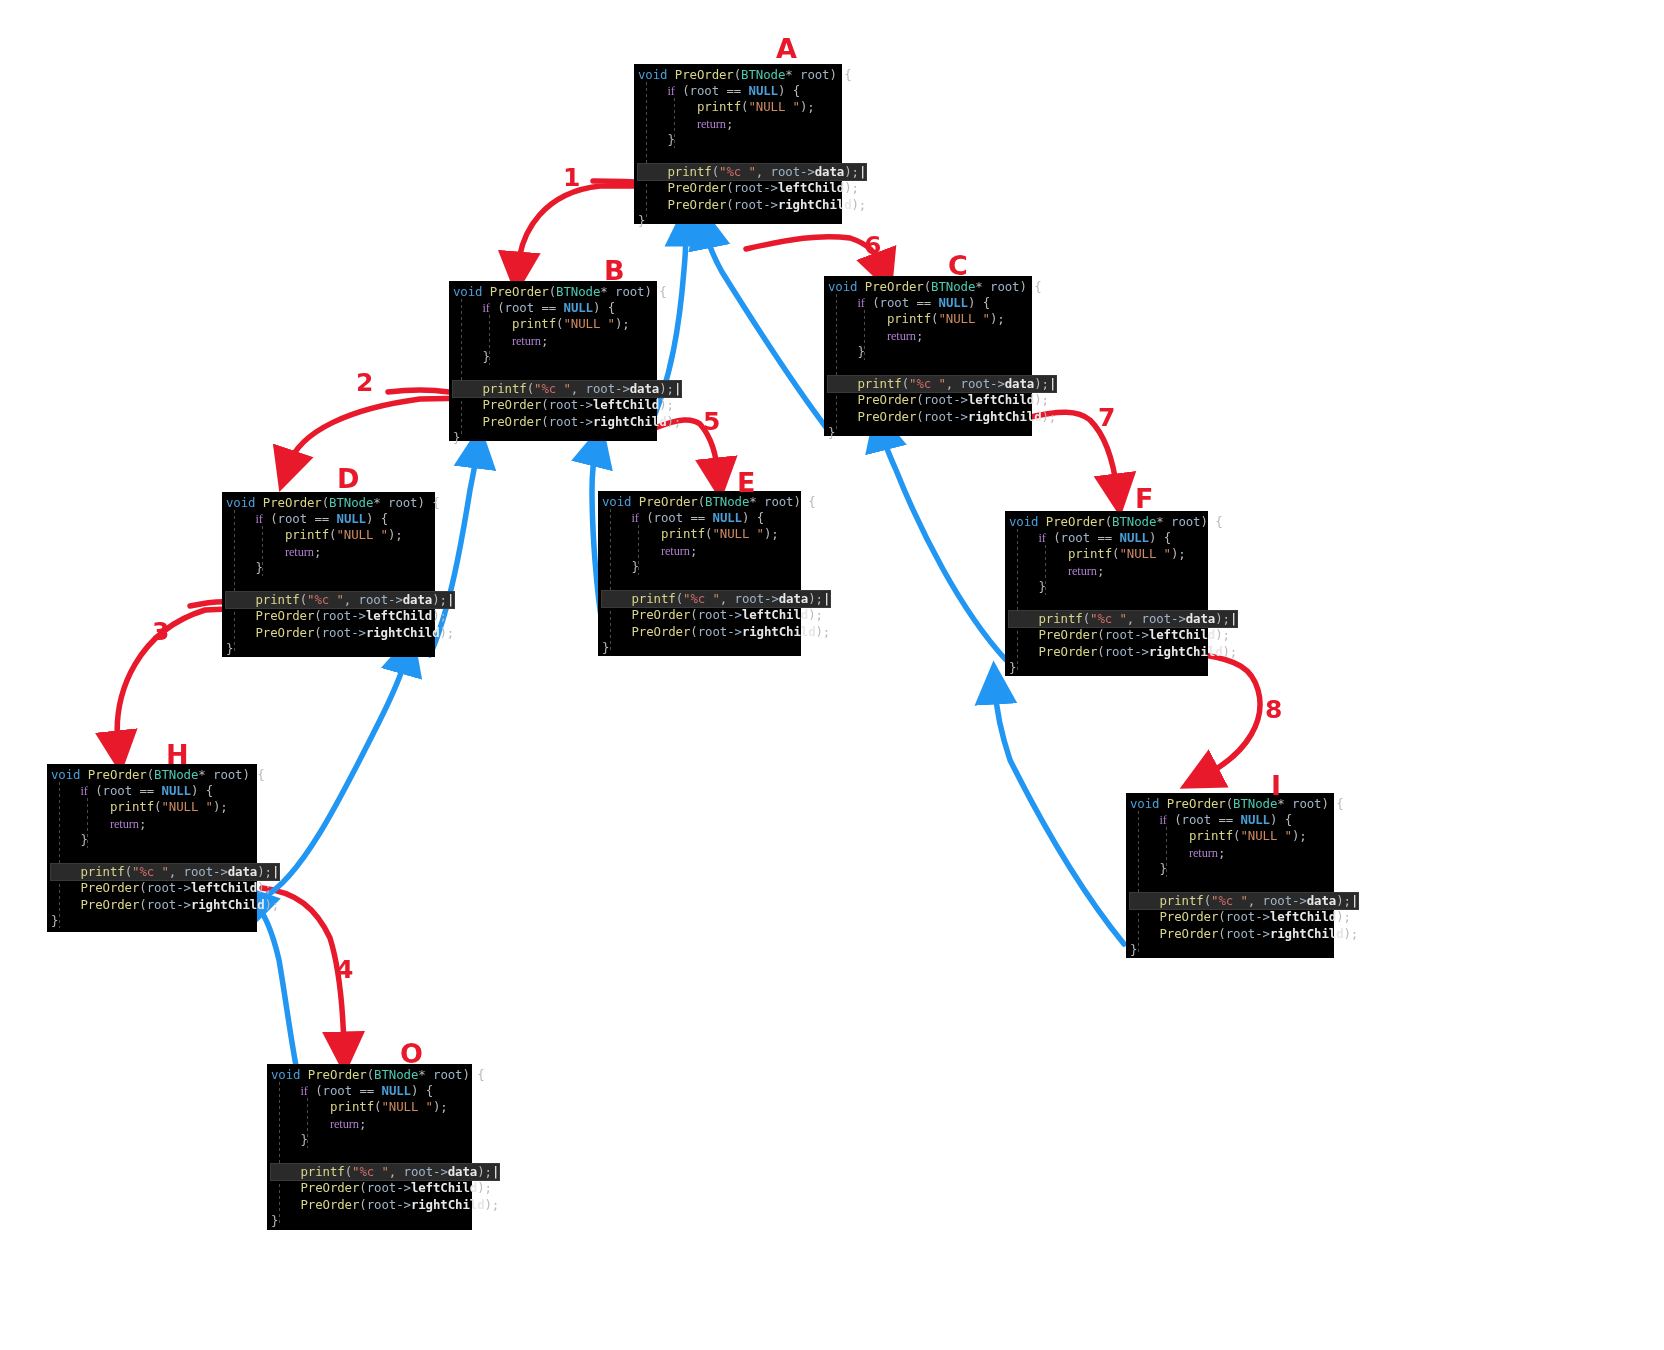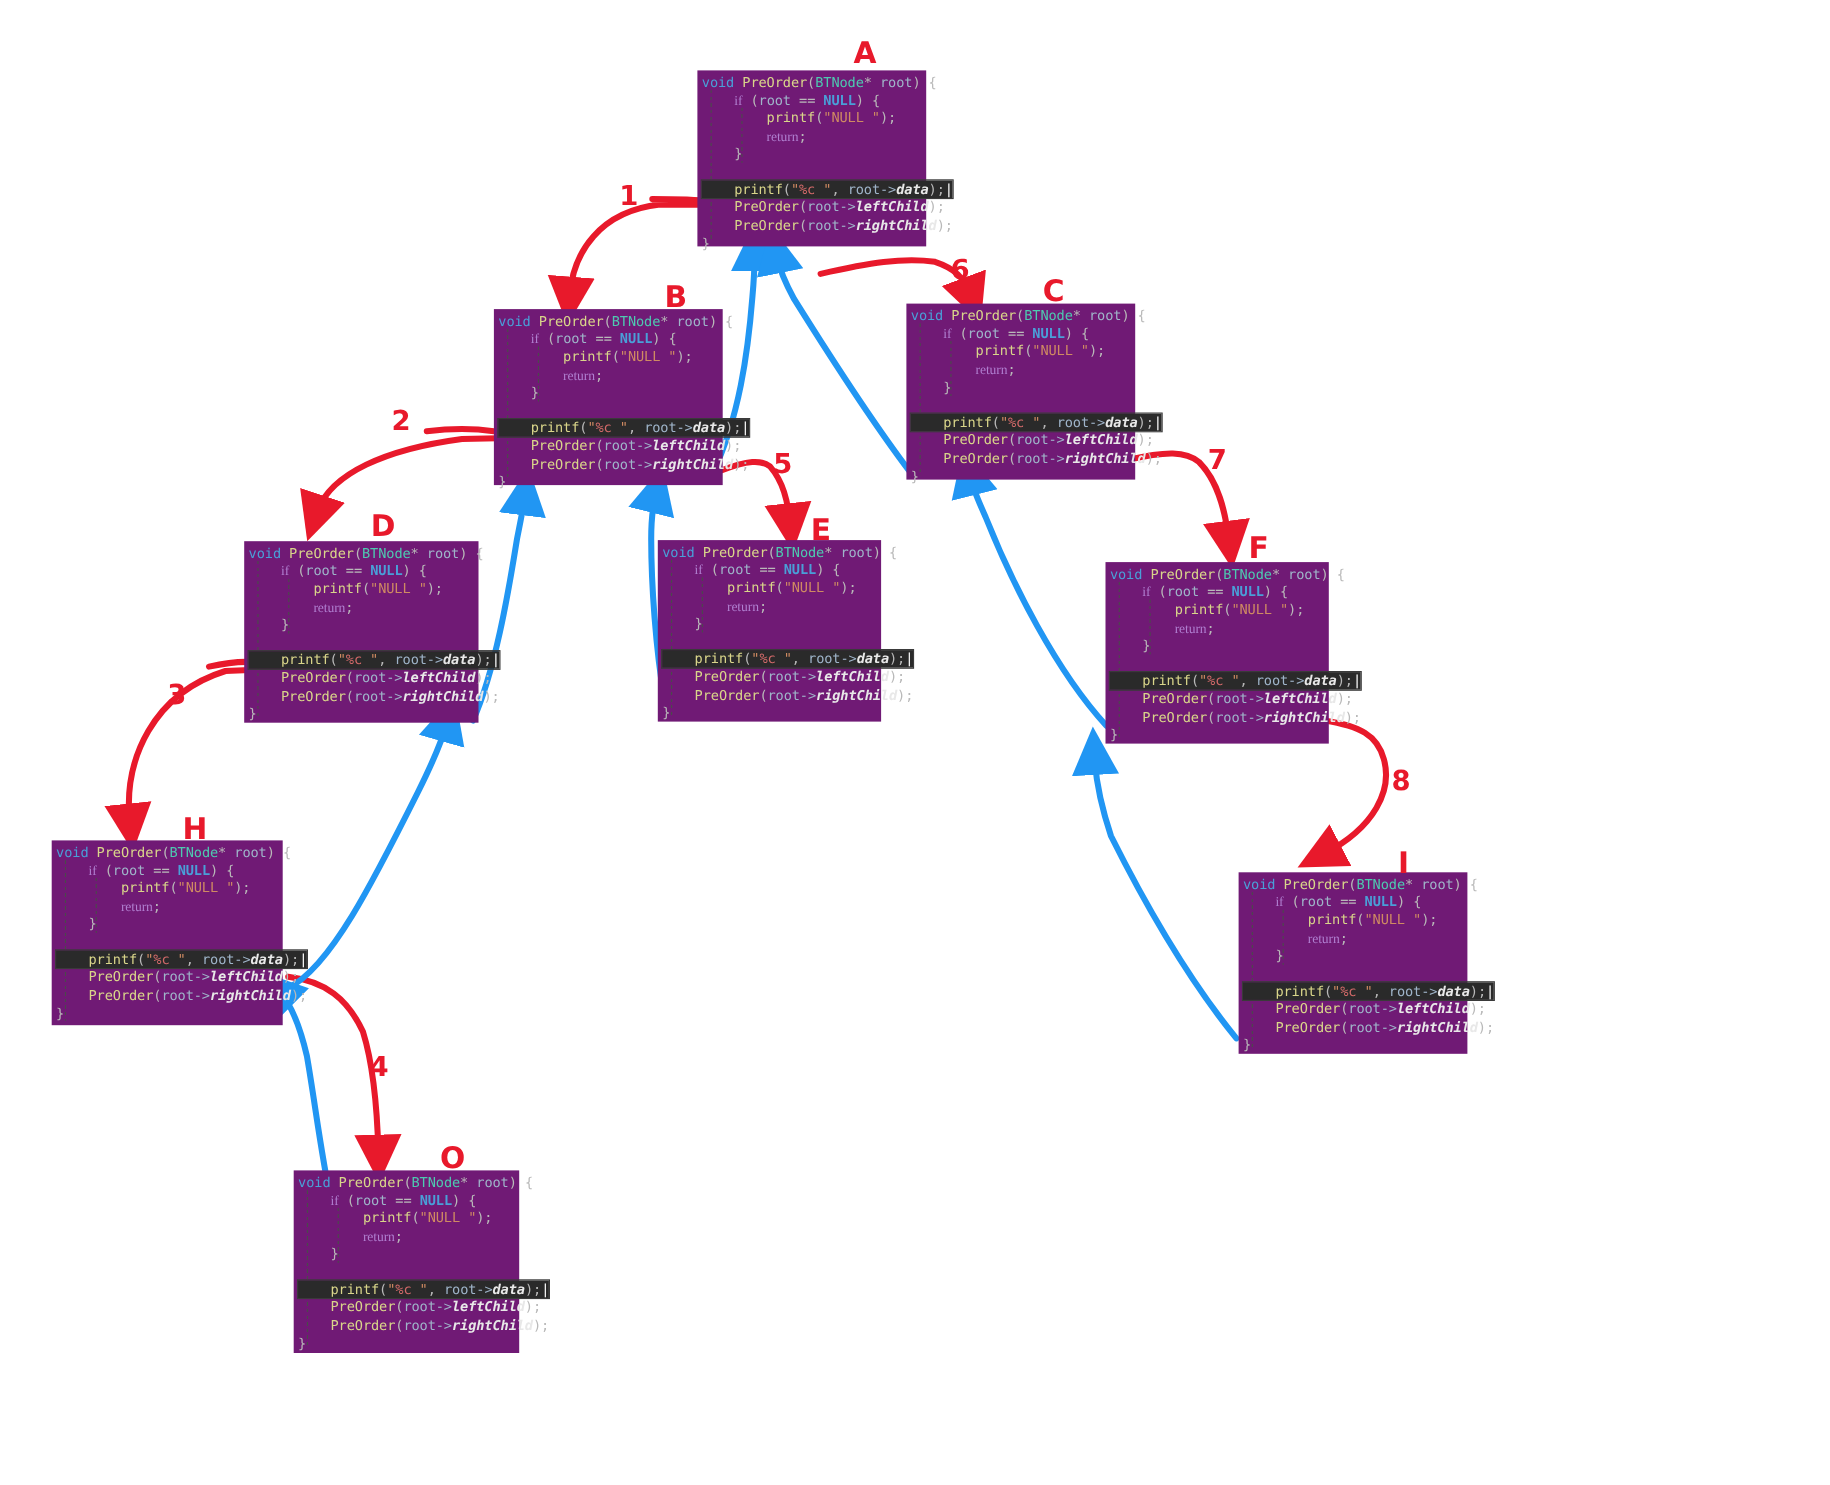--- a/index.html
+++ b/index.html
@@ -1,38 +1,38 @@
 <!DOCTYPE html>
 <html><head>
 <meta charset="utf-8">
 <style>
   html,body{margin:0;padding:0;background:#ffffff;}
   body{width:1664px;height:1350px;position:relative;overflow:hidden;
        font-family:"DejaVu Sans Mono","Liberation Mono",monospace;}
   #canvas{position:absolute;left:0;top:0;width:1664px;height:1350px;}
-  .codeblock{position:absolute;background:#701a75;color:#d4d4d4;
+  .codeblock{position:absolute;background:#000000;color:#d4d4d4;
              font-family:"DejaVu Sans Mono","Liberation Mono",monospace;
              font-size:12.4px;line-height:16.2px;
              padding:3px 6px 4px 4px;white-space:pre;z-index:5;
              box-sizing:border-box;letter-spacing:-0.1px;}
   .codeblock .ln{display:block;height:16.2px;position:relative;}
   .codeblock .hl{background:#2a2a2a;outline:1px solid #3a3a3a;display:inline-block;}
   .guide{position:absolute;top:0;bottom:0;width:1px;
          background:repeating-linear-gradient(to bottom,#4a4a4a 0 3px,transparent 3px 6px);}
   .kw{color:#4a9fd8;}        
   .fn{color:#d9d58a;}        
   .type{color:#4ec9b0;}      
   .var{color:#9fb4c9;}       
   .ctl{color:#b07fd0;font-family:Liberation Serif, serif;}       
   .null{color:#4a9fd8;font-weight:bold;text-align:center;}
   .str{color:#cf8a62;}
   .pct{color:#d16969;}
   .punc{color:#b9b9b9;}
   .op{color:#b9b9b9;}
-  .member{color:#e8e8e8;font-weight:bold;font-style:italic;}
+  .member{color:#e8e8e8;font-weight:bold;}
   .lbl{position:absolute;color:#e8192b;font-family:"DejaVu Sans","Liberation Sans",sans-serif;
        font-weight:bold;font-size:27px;z-index:20;letter-spacing:0;}
   .num{position:absolute;color:#e8192b;font-family:"DejaVu Sans","Liberation Sans",sans-serif;
        font-weight:bold;font-size:25px;z-index:20;}
 </style>
 </head>
 <body>
 
 <svg id="canvas" viewBox="0 0 1664 1350" xmlns="http://www.w3.org/2000/svg">
   <defs>

